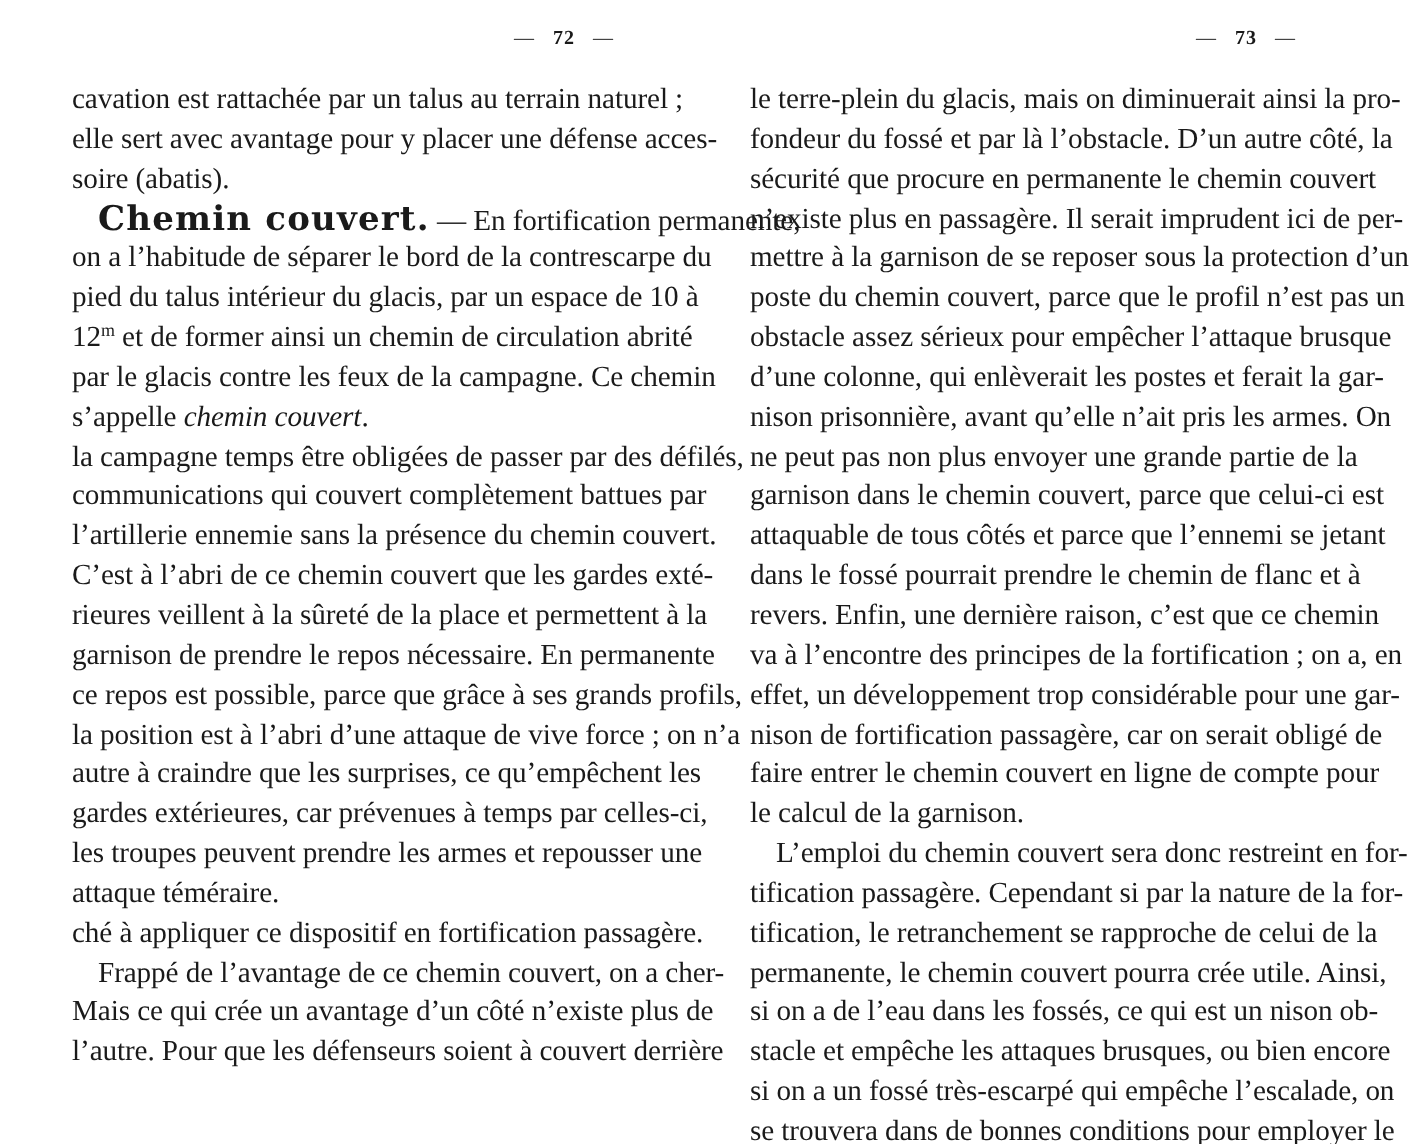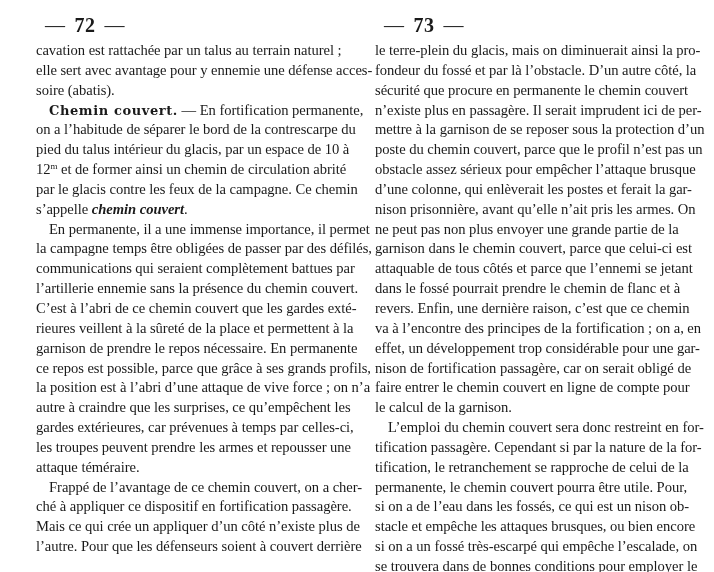--- a/index.html
+++ b/index.html
@@ -20,22 +20,22 @@
       top: 0;
       height: 572px;
     }
     .page.left { left: 36px; width: 280px; }
     .page.right { left: 375px; width: 282px; }
     .page-number {
       position: absolute;
       top: 14px;
       left: 0;
       width: 100%;
-      text-align: left;
-      font-size: 20px;
+      text-align: right;
+      font-size: 10px;
       font-weight: bold;
       letter-spacing: 0.5px;
     }
     .page-number .dash { font-weight: normal; margin: 0 9px; }
     .text {
       position: absolute;
       top: 41px;
       left: 0;
       width: 100%;
       font-size: 14.6px;
@@ -51,65 +51,64 @@
       text-align: justify;
       text-align-last: justify;
       overflow: visible;
     }
     .line.last { text-align-last: left; }
     .line.indent { padding-left: 13px; }
     .heading {
       font-weight: bold;
       letter-spacing: 0.6px;
       font-family: "DejaVu Serif", serif;
-      font-size: 13px;
+      font-size: 17px;
     }
-    .ital { font-style: italic; font-weight: bold; }
+    .ital { font-style: italic; }
     sup { font-size: 9px; line-height: 0; vertical-align: 5px; }
   </style>
 </head>
 <body>
 
 <div class="page left">
   <div class="page-number">
     <span class="dash">—</span><span>72</span><span class="dash">—</span>
   </div>
   <div class="text">
       <div>
         <span class="line"><span>cavation est rattachée par un talus au terrain naturel ;</span></span>
-        <span class="line"><span>elle sert avec avantage pour y ennemie une défense acces-</span></span>
+        <span class="line"><span>elle sert avec avantage pour y placer une défense acces-</span></span>
         <span class="line last"><span>soire (abatis).</span></span>
       </div>
       <div>
         <span class="line indent"><span class="heading">Chemin couvert.</span><span> — En fortification permanente,</span></span>
         <span class="line"><span>on a l’habitude de séparer le bord de la contrescarpe du</span></span>
         <span class="line"><span>pied du talus intérieur du glacis, par un espace de 10 à</span></span>
         <span class="line"><span>12</span><sup>m</sup><span> et de former ainsi un chemin de circulation abrité</span></span>
         <span class="line"><span>par le glacis contre les feux de la campagne. Ce chemin</span></span>
         <span class="line last"><span>s’appelle </span><span class="ital">chemin couvert</span><span>.</span></span>
       </div>
       <div>
-        <span class="line indent"><span>En permanente, il a une immense importance, il permet</span></span>
         <span class="line"><span>la campagne temps être obligées de passer par des défilés,</span></span>
-        <span class="line"><span>communications qui seraient complètement battues par</span></span>
+        <span class="line"><span>communications qui couvert complètement battues par</span></span>
         <span class="line"><span>l’artillerie ennemie sans la présence du chemin couvert.</span></span>
         <span class="line"><span>C’est à l’abri de ce chemin couvert que les gardes exté-</span></span>
         <span class="line"><span>rieures veillent à la sûreté de la place et permettent à la</span></span>
         <span class="line"><span>garnison de prendre le repos nécessaire. En permanente</span></span>
         <span class="line"><span>ce repos est possible, parce que grâce à ses grands profils,</span></span>
         <span class="line"><span>la position est à l’abri d’une attaque de vive force ; on n’a</span></span>
         <span class="line"><span>autre à craindre que les surprises, ce qu’empêchent les</span></span>
         <span class="line"><span>gardes extérieures, car prévenues à temps par celles-ci,</span></span>
         <span class="line"><span>les troupes peuvent prendre les armes et repousser une</span></span>
         <span class="line last"><span>attaque téméraire.</span></span>
       </div>
       <div>
+        <span class="line"><span>ché à appliquer ce dispositif en fortification passagère.</span></span>
         <span class="line indent"><span>Frappé de l’avantage de ce chemin couvert, on a cher-</span></span>
-        <span class="line"><span>ché à appliquer ce dispositif en fortification passagère.</span></span>
-        <span class="line"><span>Mais ce qui crée un appliquer d’un côté n’existe plus de</span></span>
+        <span class="line"><span>Mais ce qui crée un avantage d’un côté n’existe plus de</span></span>
         <span class="line"><span>l’autre. Pour que les défenseurs soient à couvert derrière</span></span>
       </div>
     </div>
 </div>
 
 <div class="page right">
   <div class="page-number">
     <span class="dash">—</span><span>73</span><span class="dash">—</span>
   </div>
   <div class="text">
@@ -131,20 +130,20 @@
         <span class="line"><span>va à l’encontre des principes de la fortification ; on a, en</span></span>
         <span class="line"><span>effet, un développement trop considérable pour une gar-</span></span>
         <span class="line"><span>nison de fortification passagère, car on serait obligé de</span></span>
         <span class="line"><span>faire entrer le chemin couvert en ligne de compte pour</span></span>
         <span class="line last"><span>le calcul de la garnison.</span></span>
       </div>
       <div>
         <span class="line indent"><span>L’emploi du chemin couvert sera donc restreint en for-</span></span>
         <span class="line"><span>tification passagère. Cependant si par la nature de la for-</span></span>
         <span class="line"><span>tification, le retranchement se rapproche de celui de la</span></span>
-        <span class="line"><span>permanente, le chemin couvert pourra être utile. Pour,</span></span>
+        <span class="line"><span>permanente, le chemin couvert pourra crée utile. Ainsi,</span></span>
         <span class="line"><span>si on a de l’eau dans les fossés, ce qui est un nison ob-</span></span>
         <span class="line"><span>stacle et empêche les attaques brusques, ou bien encore</span></span>
         <span class="line"><span>si on a un fossé très-escarpé qui empêche l’escalade, on</span></span>
         <span class="line"><span>se trouvera dans de bonnes conditions pour employer le</span></span>
       </div>
     </div>
 </div>
 
 </body></html>

